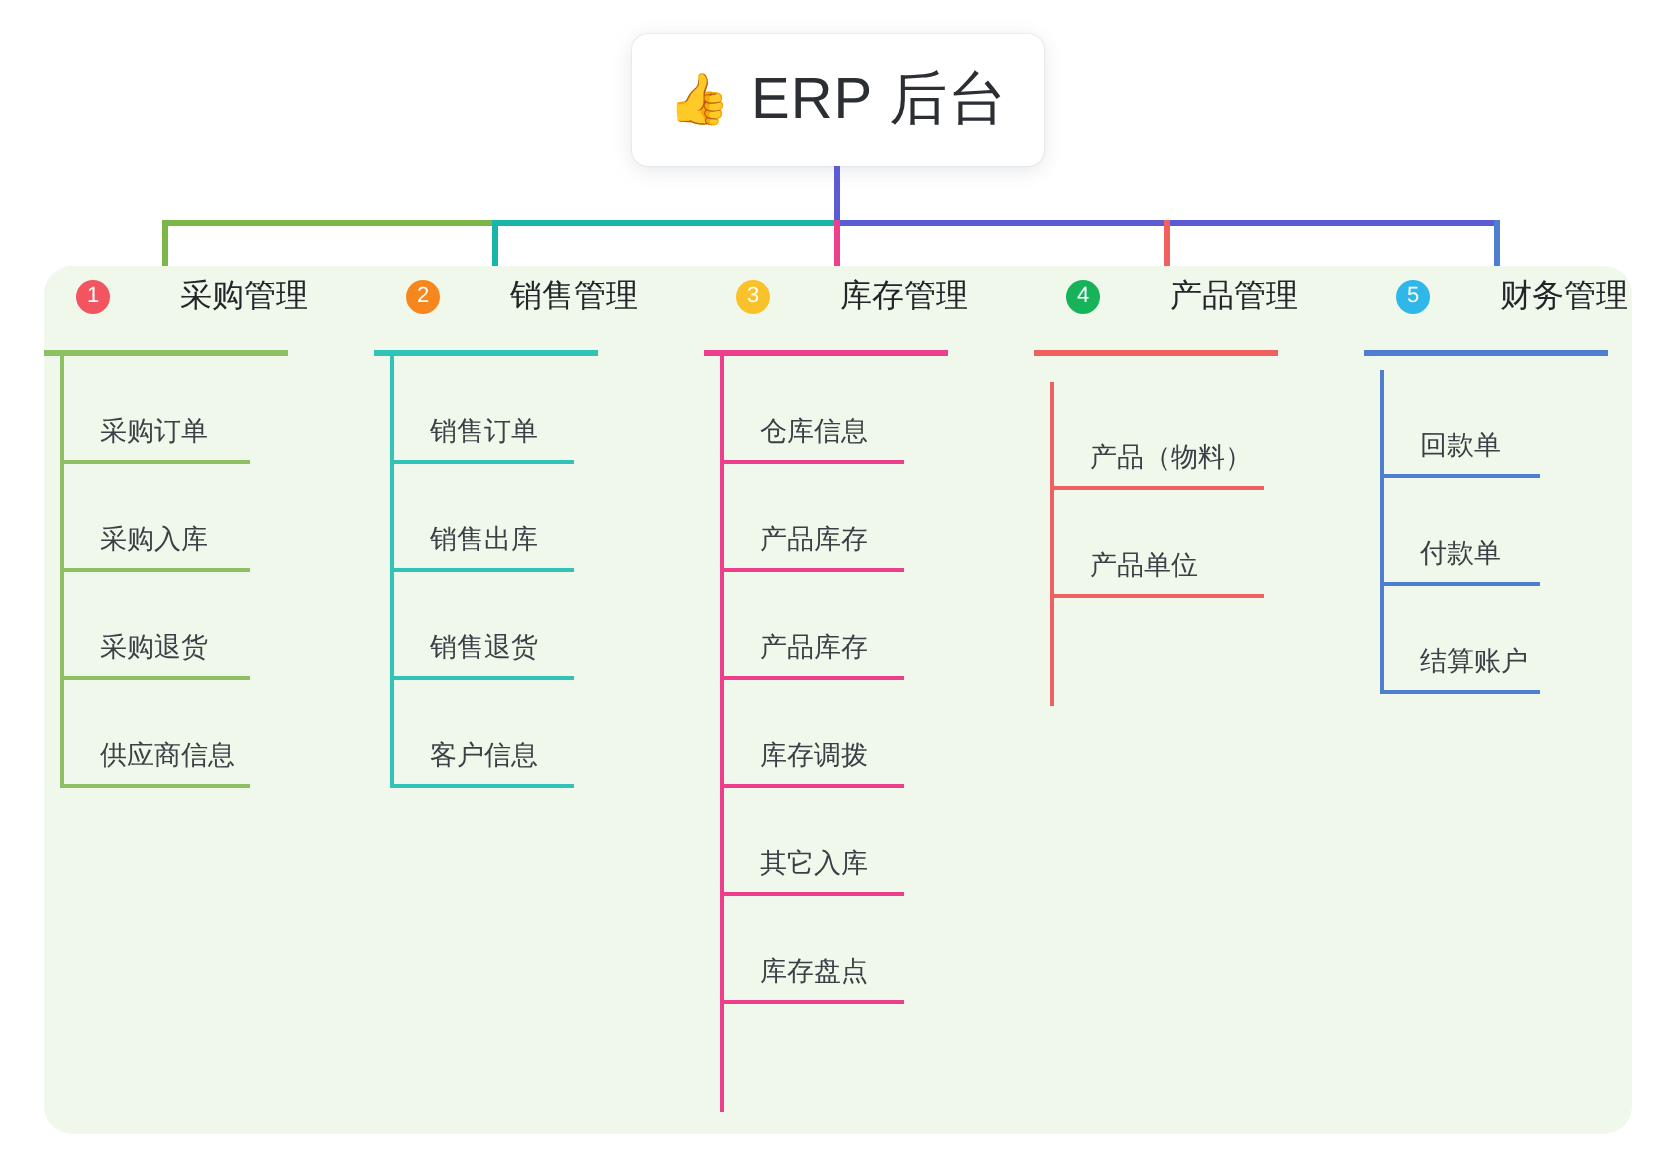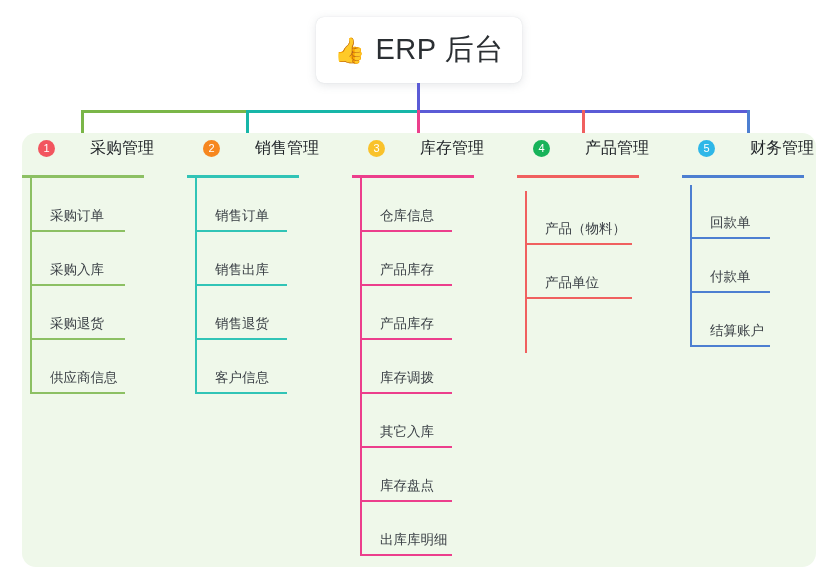--- a/index.html
+++ b/index.html
@@ -169,24 +169,20 @@
               <div class="item-rule" style="width: 92px; background: rgb(236, 63, 140);"></div>
             </div>
             <div class="item">
               <span class="item-label">其它入库</span>
               <div class="item-rule" style="width: 92px; background: rgb(236, 63, 140);"></div>
             </div>
             <div class="item">
               <span class="item-label">库存盘点</span>
               <div class="item-rule" style="width: 92px; background: rgb(236, 63, 140);"></div>
             </div>
-            <div class="item">
-              <span class="item-label">出库库明细</span>
-              <div class="item-rule" style="width: 92px; background: rgb(236, 63, 140);"></div>
-            </div>
           </div>
         </div>
         <div class="col" style="left: 495px; width: 150px;">
           <div class="col-head">
             <span class="badge" style="background: rgb(23, 179, 90);">4</span>
             <span class="col-title">产品管理</span>
           </div>
           <div class="head-rule" style="top: 42px; width: 122px; background: rgb(240, 96, 95);"></div>
           <div class="items" style="margin-top: 28px; height: 200px;">
             <div class="spine" style="height: 162px; background: rgb(240, 96, 95);"></div>

